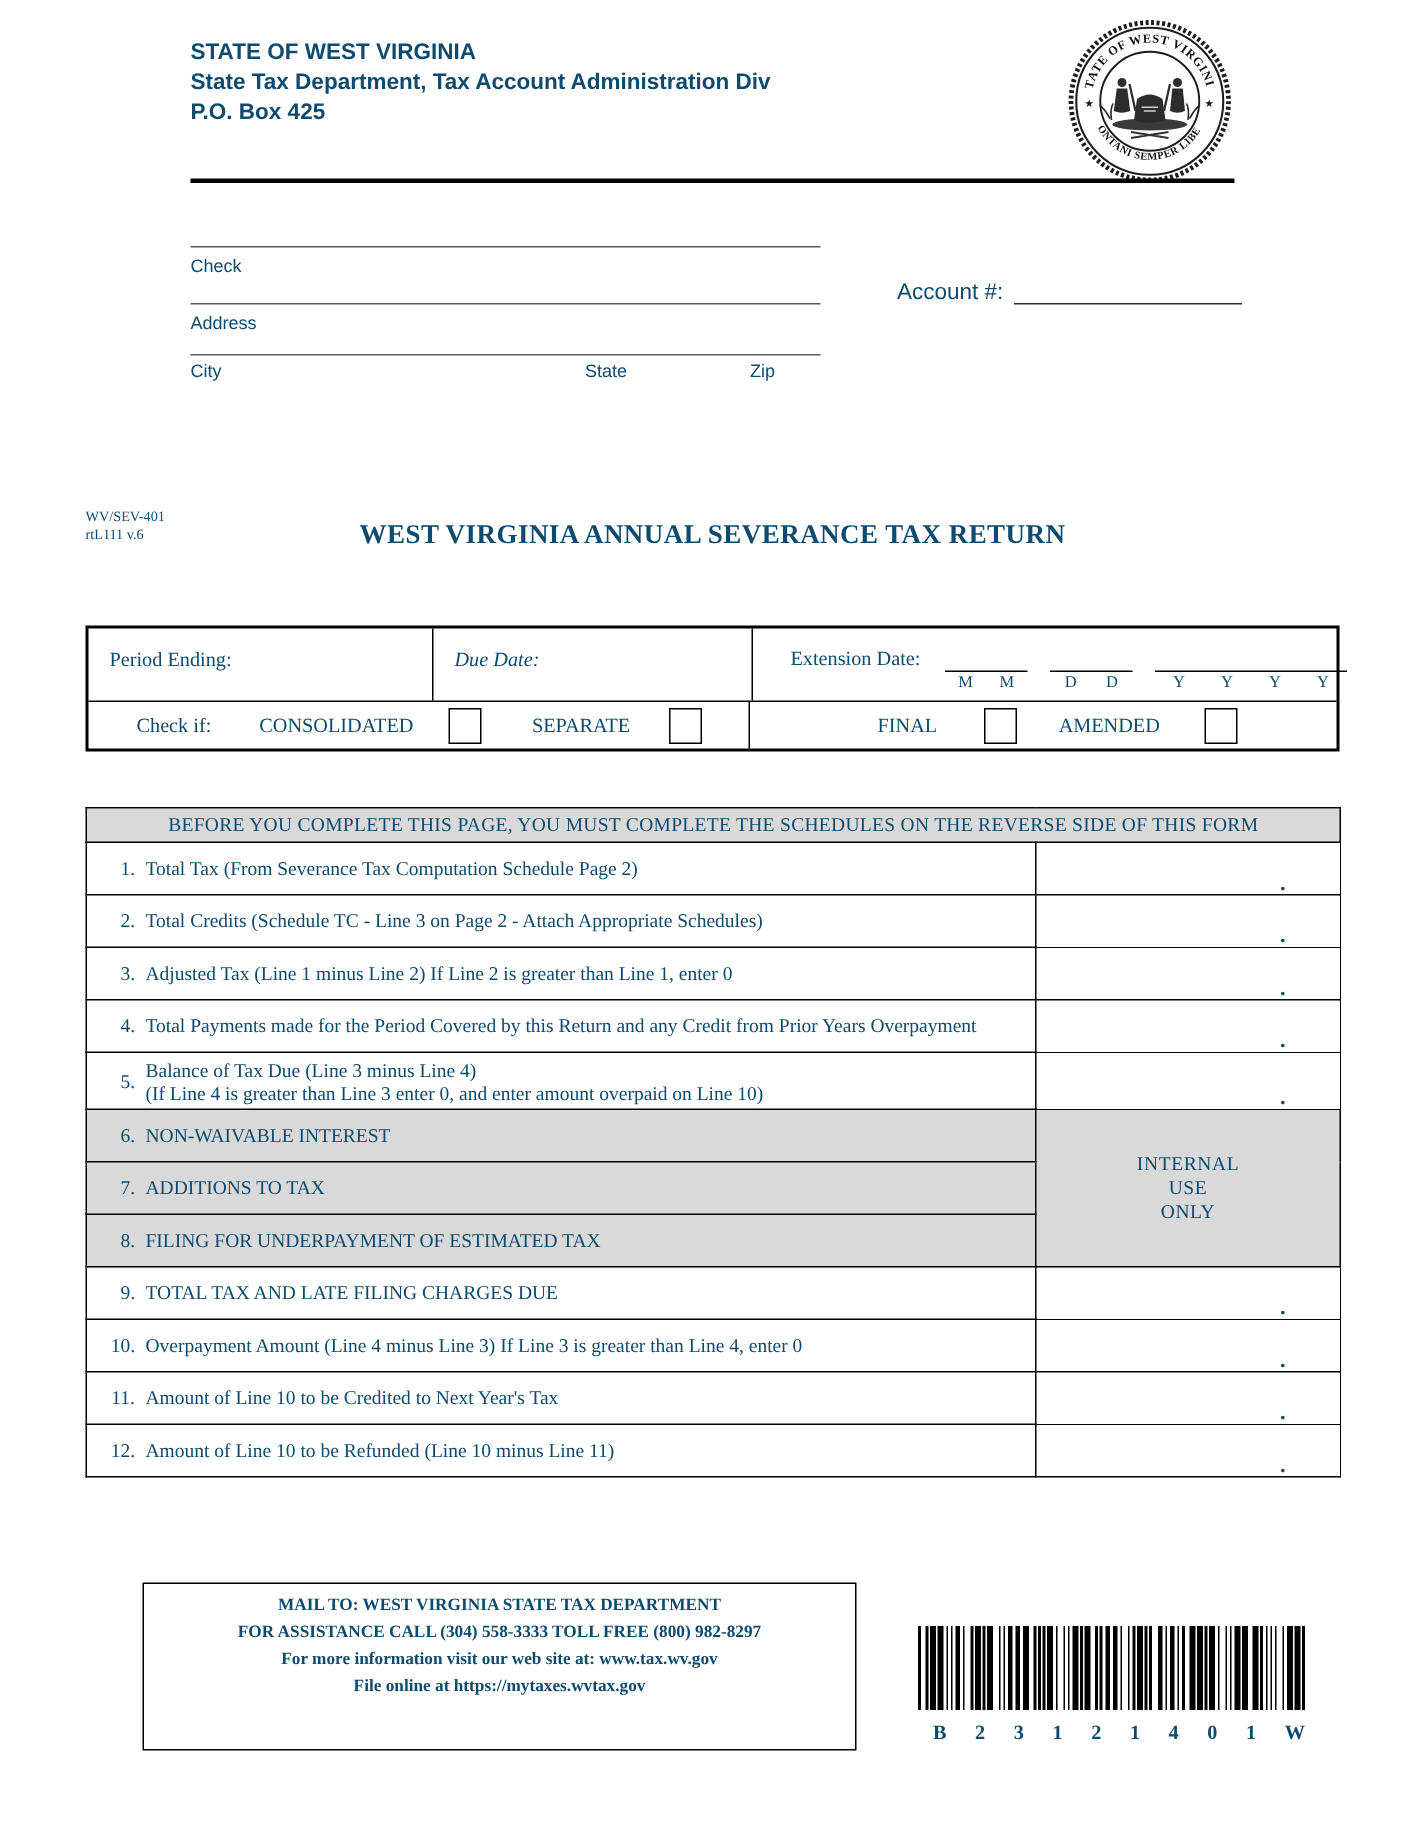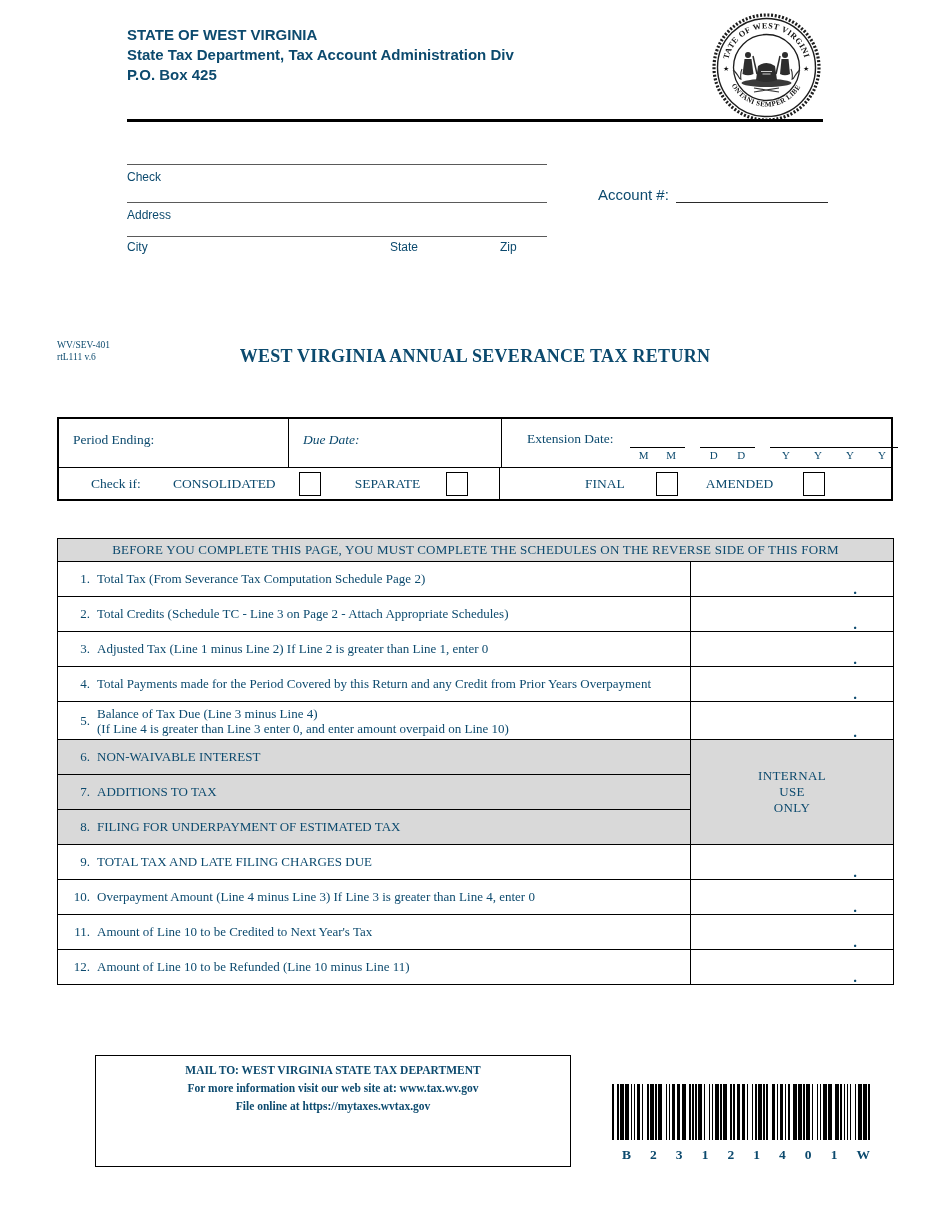--- a/index.html
+++ b/index.html
@@ -303,20 +303,21 @@
               <span class="txt">Amount of Line 10 to be Refunded (Line 10 minus Line 11)</span>
             </div>
           </td>
           <td class="amount-cell"><span></span><span class="dot">.</span></td>
         </tr>
       </tbody>
   </table>
 
   <div class="mail-box" id="mail-box">
       <div>MAIL TO: WEST VIRGINIA STATE TAX DEPARTMENT</div>
+      <div>FOR ASSISTANCE CALL (304) 558-3333 TOLL FREE (800) 982-8297</div>
       <div>For more information visit our web site at: www.tax.wv.gov</div>
       <div>File online at https://mytaxes.wvtax.gov</div>
     </div>
 
   <div class="barcode">
     <div class="bars" id="barcode-bars">
         <div style="width: 1.55px; background: rgb(0, 0, 0);"></div>
         <div style="width: 3.6px; background: transparent;"></div>
         <div style="width: 1.55px; background: rgb(0, 0, 0);"></div>
         <div style="width: 1.55px; background: transparent;"></div>

